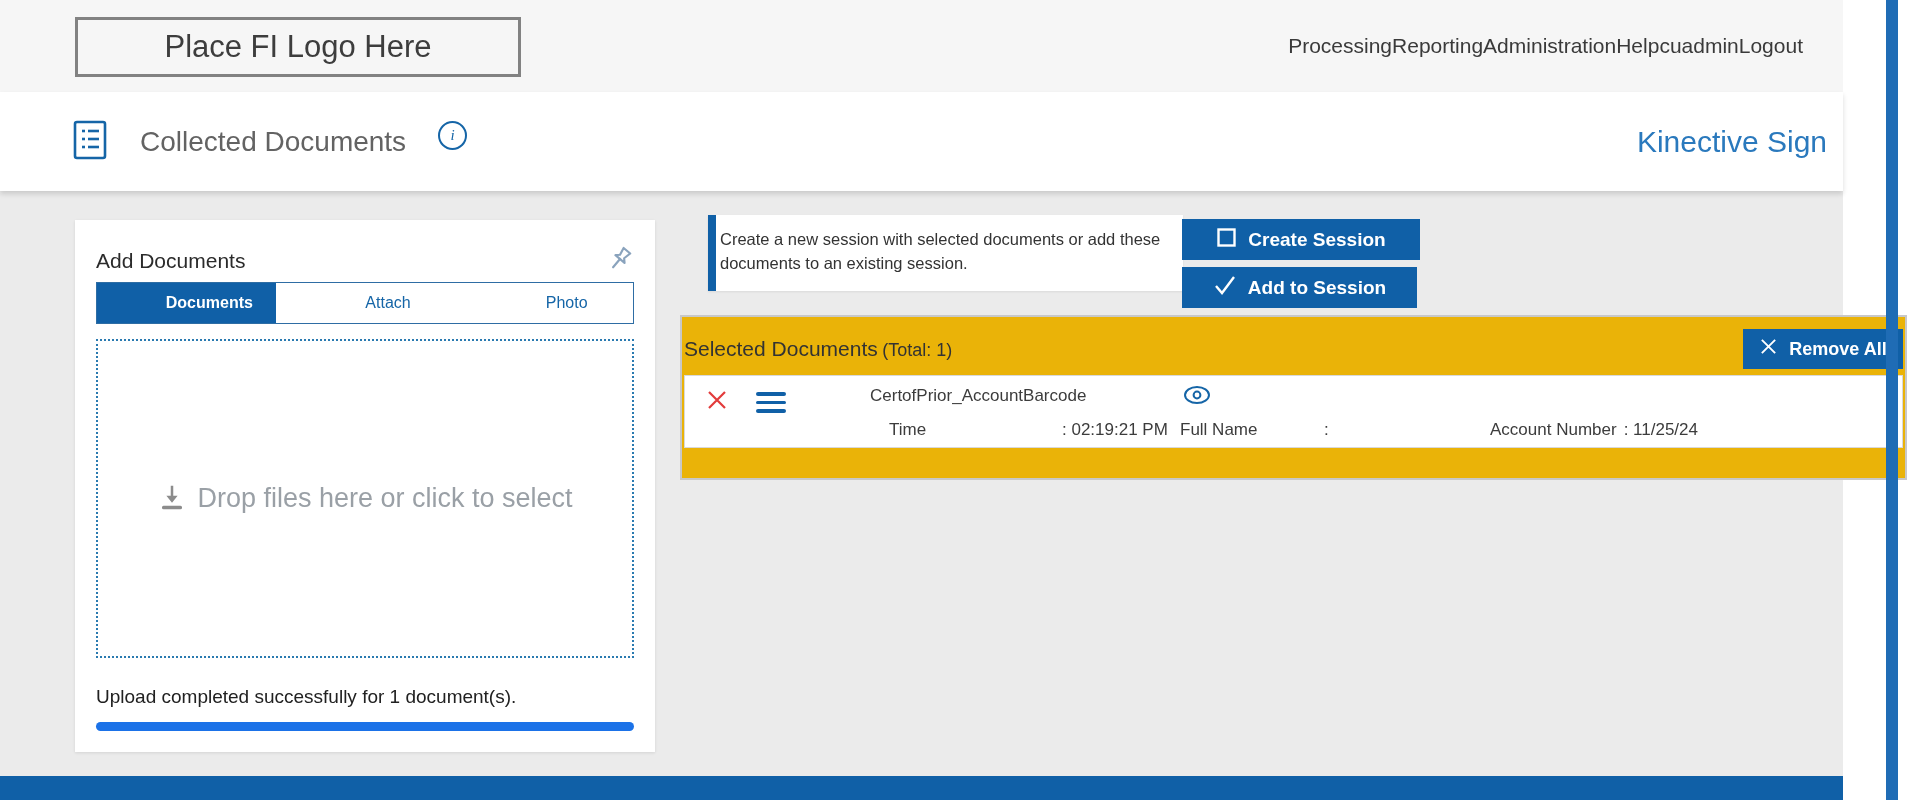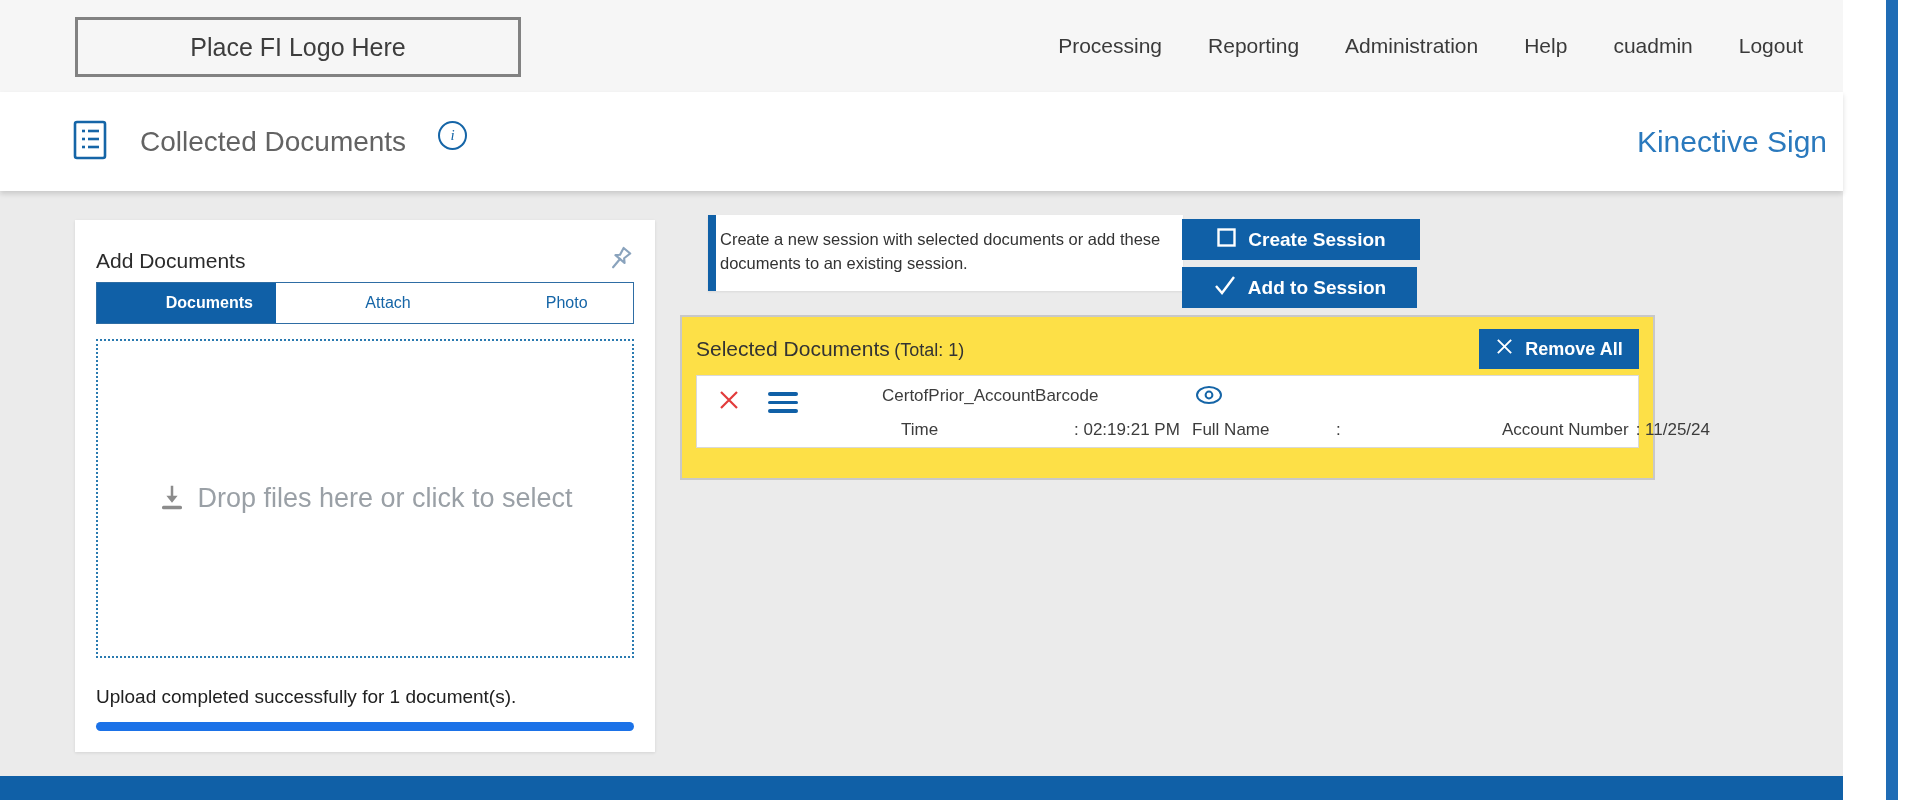--- a/index.html
+++ b/index.html
@@ -2,22 +2,22 @@
 <html><head>
 <meta charset="utf-8">
 <style>
   html,body{margin:0;padding:0;background:#ffffff;font-family:"Liberation Sans",sans-serif;}
   #app{position:relative;width:1920px;height:800px;background:#ffffff;overflow:hidden;}
   .page{position:absolute;left:0;top:0;width:1843px;height:800px;background:#ebebeb;}
 
   
   .navbar{position:absolute;left:0;top:0;width:100%;height:92px;background:#f6f6f6;}
   .logo-box{position:absolute;left:75px;top:17px;width:440px;height:54px;border:3px solid #828282;
-            display:flex;align-items:center;justify-content:center;font-size:25px;color:#3d3d3d;background:#f6f6f6;}
-  .nav-links{position:absolute;right:40px;top:0;height:92px;display:flex;align-items:center;gap:46px;}
+            display:flex;align-items:center;justify-content:center;font-size:31px;color:#3d3d3d;background:#f6f6f6;}
+  .nav-links{position:absolute;right:40px;top:0;height:92px;display:flex;align-items:center;}
   .nav-link{font-size:21px;color:#3a3a3a;text-decoration:none;cursor:pointer;}
 
   
   .header{position:absolute;left:0;top:92px;width:100%;height:99px;background:#ffffff;
           box-shadow:0 3px 5px rgba(0,0,0,.14);}
   .header-left{position:absolute;left:72px;top:0;height:99px;display:flex;align-items:center;gap:32px;}
   .page-title{font-size:28px;color:#636363;font-weight:400;margin:0;}
   .info-icon{width:25px;height:25px;border:2px solid #1565a7;border-radius:50%;display:flex;
              align-items:center;justify-content:center;color:#1565a7;font-family:"Liberation Serif",serif;
              font-style:italic;font-size:15px;cursor:pointer;margin-top:-12px;}
@@ -47,22 +47,22 @@
              color:#333;line-height:1.45;box-shadow:0 1px 2px rgba(0,0,0,.08);margin-left:28px;}
   .action-buttons{position:absolute;left:1182px;top:219px;display:flex;gap:7px;flex-direction:column;}
   .btn{display:flex;align-items:center;justify-content:center;gap:11px;background:#1060a7;color:#ffffff;
        border:none;height:41px;font-size:19px;font-weight:bold;cursor:pointer;
        font-family:"Liberation Sans",sans-serif;}
   .btn-create{width:238px;}
   .btn-add{width:235px;}
   .btn-refresh{width:159px;}
 
   
-  .selected-panel{position:absolute;left:680px;top:315px;width:975px;height:165px;background:#fde047;
-                  border:2px solid #c8c8c8;box-sizing:border-box;padding:6px 14px;}
+  .selected-panel{position:absolute;left:680px;top:315px;width:1227px;height:165px;background:#eab308;
+                  border:2px solid #c8c8c8;box-sizing:border-box;padding:6px 2px;}
   .sel-head{display:flex;align-items:center;justify-content:space-between;height:52px;}
   .sel-title{font-size:21px;color:#333;}
   .sel-total{font-size:18px;color:#333;}
   .btn-remove{width:160px;height:40px;font-size:18px;}
   .doc-row{position:relative;height:73px;border:1px solid #d9d9d9;box-sizing:border-box;background:#ffffff;}
   .doc-row .abs{position:absolute;font-size:17px;color:#3c3c3c;white-space:nowrap;}
   .red-x{position:absolute;left:20px;top:12px;cursor:pointer;}
   .menu-icon{position:absolute;left:71px;top:16px;cursor:pointer;display:flex;flex-direction:column;gap:5px;}
   .menu-icon i{display:block;width:30px;height:3.5px;background:#1060a7;border-radius:2px;}
   .doc-name{left:185px;top:10px;}

